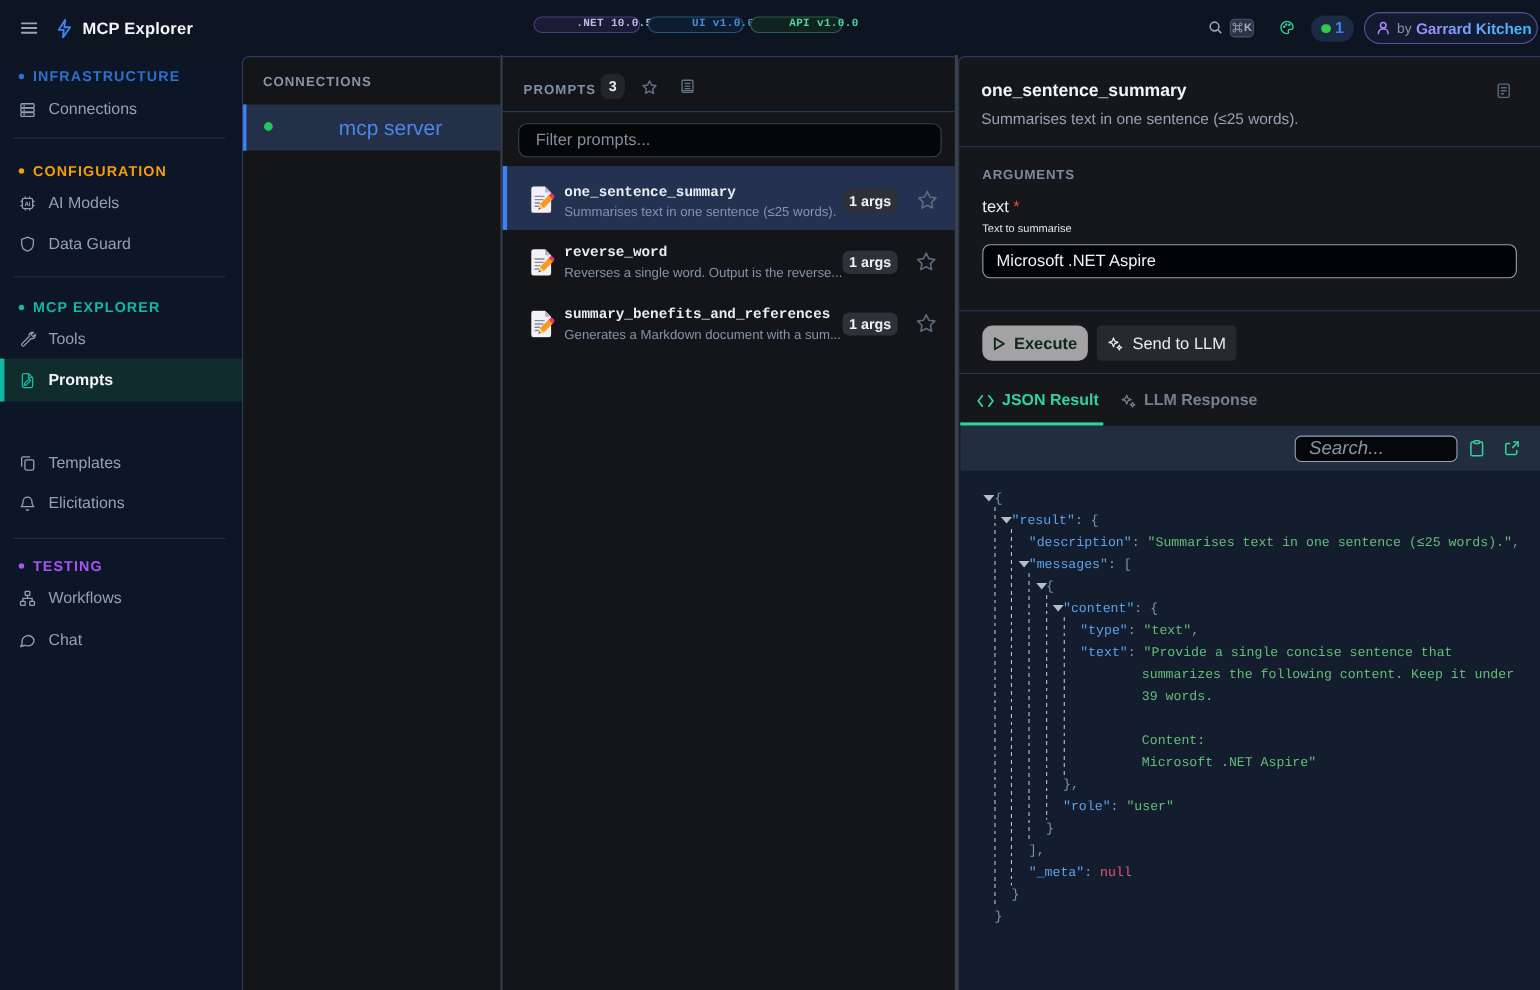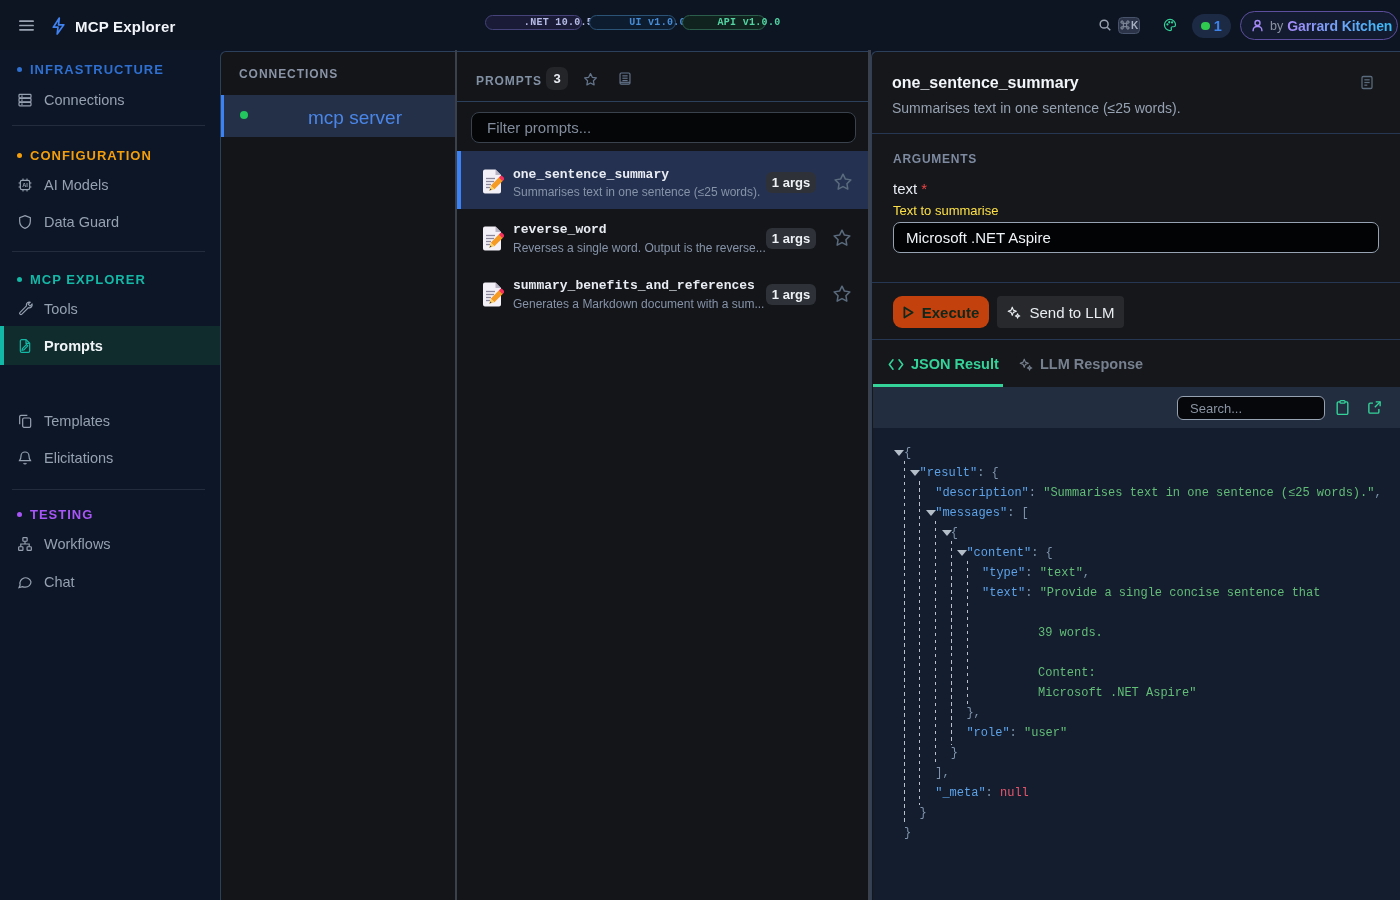--- a/index.html
+++ b/index.html
@@ -53,31 +53,31 @@
 .p-item.sel .badge { left:305px; top:21px; }
 
 
 #rp { position:absolute; left:871px; top:51px; width:529px; height:849px; background:#15171b; border-top:1px solid #2c405c; border-left:1px solid #2c405c; border-top-left-radius:6px; }
 #rp .title { position:absolute; left:20px; top:22px; font-size:16px; font-weight:700; color:#f2f5f9; }
 #rp .subtitle { position:absolute; left:20px; top:48px; font-size:14px; color:#96a1b1; }
 .rp-div { position:absolute; left:0; width:529px; height:1px; background:#263753; }
 #rp .args { position:absolute; left:21px; top:100px; font-size:12px; font-weight:700; letter-spacing:0.75px; color:#7d8aa0; }
 #rp .lbl { position:absolute; left:21px; top:128px; font-size:15px; color:#e8ecf2; }
 #rp .lbl .req { color:#ef4444; margin-left:4px; }
-#rp .hint { position:absolute; left:21px; top:151px; font-size:13px; color:#fde047; }
+#rp .hint { position:absolute; left:21px; top:151px; font-size:10px; color:#e5e5e5; }
 #arg-input { position:absolute; left:21px; top:170px; width:486px; height:31px; background:#020304; border:1px solid #97a2b2; border-radius:7px; color:#f0f3f7; font-size:15px; display:flex; align-items:center; padding-left:12px; }
-#btn-exec { position:absolute; left:21px; top:244px; width:96px; height:32px; background:#c2410c; border-radius:9px; display:flex; align-items:center; justify-content:center; gap:8px; color:#10271c; font-size:15px; font-weight:700; }
+#btn-exec { position:absolute; left:21px; top:244px; width:96px; height:32px; background:#a3a3a3; border-radius:9px; display:flex; align-items:center; justify-content:center; gap:8px; color:#10271c; font-size:15px; font-weight:700; }
 #btn-llm { position:absolute; left:125px; top:244px; width:127px; height:32px; background:#28292c; border-radius:4px; display:flex; align-items:center; justify-content:center; gap:8px; color:#e9edf2; font-size:15px; }
 #tab-json { position:absolute; left:16px; top:304px; display:flex; align-items:center; gap:7px; color:#34d399; font-size:14.5px; font-weight:700; }
 #tab-llm { position:absolute; left:146px; top:304px; display:flex; align-items:center; gap:7px; color:#77808f; font-size:14.5px; font-weight:700; }
 #tab-bar { position:absolute; left:1px; top:332px; width:130px; height:3px; background:#34d399; }
 
 
 #jtool { position:absolute; left:1px; top:335px; width:528px; height:41px; background:#222d40; }
-#jsearch { position:absolute; left:304px; top:9px; width:148px; height:24px; background:#05070a; border:1px solid #96a1b1; border-radius:6px; color:#8b94a3; font-size:13px; display:flex; align-items:center; padding-left:12px; }
+#jsearch { position:absolute; left:304px; top:9px; width:148px; height:24px; background:#05070a; border:1px solid #96a1b1; border-radius:6px; color:#8b94a3; font-size:17px; display:flex; align-items:center; padding-left:12px;font-style:italic; }
 #jbody { position:absolute; left:1px; top:376px; width:528px; height:473px; background:#131d2e; }
 .jline { position:absolute; font-family:"Liberation Mono", monospace; font-size:12px; line-height:20px; white-space:pre; color:#7e93ab; }
 .jk { color:#5da2e8; }
 .jv { color:#63bd77; }
 .jn { color:#e8566e; }
 .jp { color:#7e93ab; }
 .tri { position:absolute; width:0; height:0; border-left:5px solid transparent; border-right:5px solid transparent; border-top:6.5px solid #b4bec9; }
 .guide { position:absolute; width:1.3px; background:repeating-linear-gradient(to bottom,#b9c2cc 0 3.5px,transparent 3.5px 7px); }
 </style>
 </head>
@@ -353,20 +353,21 @@
     <div class="jline" style="left:46.6px;top:34.5px"><span class="jk">"result"</span><span class="jp">: {</span></div>
     <div class="jline" style="left:62.2px;top:54.5px"><span class="jk">"description"</span><span class="jp">: </span><span class="jv">"Summarises text in one sentence (≤25 words)."</span><span class="jp">,</span></div>
     <div class="tri" style="left:52.5px;top:81.5px"></div>
     <div class="jline" style="left:62.2px;top:74.5px"><span class="jk">"messages"</span><span class="jp">: [</span></div>
     <div class="tri" style="left:68.5px;top:101.5px"></div>
     <div class="jline" style="left:77.8px;top:94.5px"><span class="jp">{</span></div>
     <div class="tri" style="left:84px;top:121.5px"></div>
     <div class="jline" style="left:93.4px;top:114.5px"><span class="jk">"content"</span><span class="jp">: {</span></div>
     <div class="jline" style="left:109px;top:134.5px"><span class="jk">"type"</span><span class="jp">: </span><span class="jv">"text"</span><span class="jp">,</span></div>
     <div class="jline" style="left:109px;top:154.5px"><span class="jk">"text"</span><span class="jp">: </span><span class="jv">"Provide a single concise sentence that</span></div>
+    <div class="jline" style="left:165px;top:174.5px"><span class="jv">summarizes the following content. Keep it under</span></div>
     <div class="jline" style="left:165px;top:194.5px"><span class="jv">39 words.</span></div>
     <div class="jline" style="left:165px;top:234.5px"><span class="jv">Content:</span></div>
     <div class="jline" style="left:165px;top:254.5px"><span class="jv">Microsoft .NET Aspire"</span></div>
     <div class="jline" style="left:93.4px;top:274.5px"><span class="jp">},</span></div>
     <div class="jline" style="left:93.4px;top:294.5px"><span class="jk">"role"</span><span class="jp">: </span><span class="jv">"user"</span></div>
     <div class="jline" style="left:77.8px;top:314.5px"><span class="jp">}</span></div>
     <div class="jline" style="left:62.2px;top:334.5px"><span class="jp">],</span></div>
     <div class="jline" style="left:62.2px;top:354.5px"><span class="jk">"_meta"</span><span class="jp">: </span><span class="jn">null</span></div>
     <div class="jline" style="left:46.6px;top:374.5px"><span class="jp">}</span></div>
     <div class="jline" style="left:31px;top:394.5px"><span class="jp">}</span></div>

